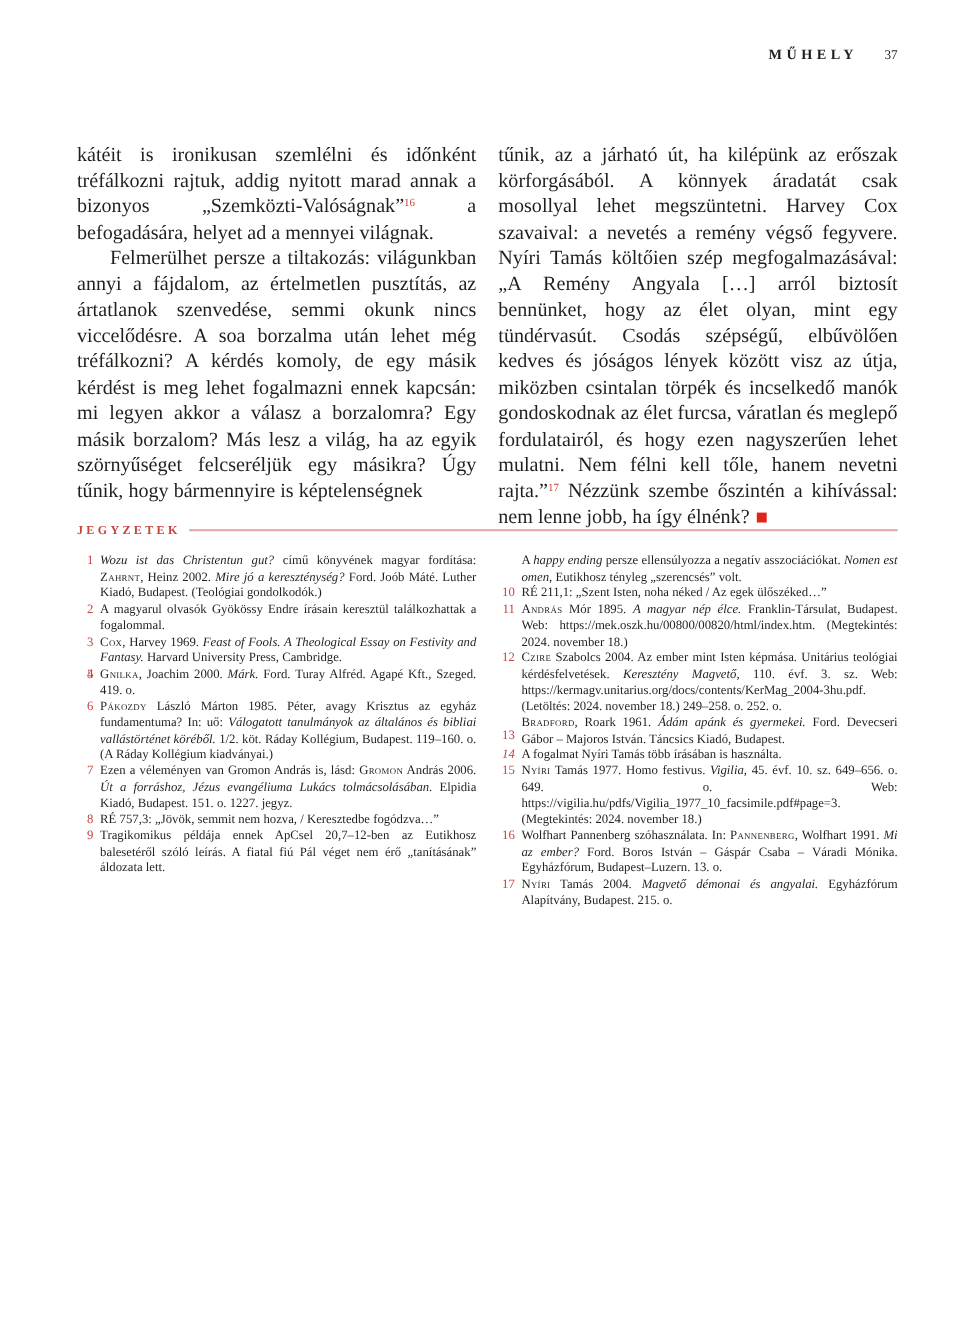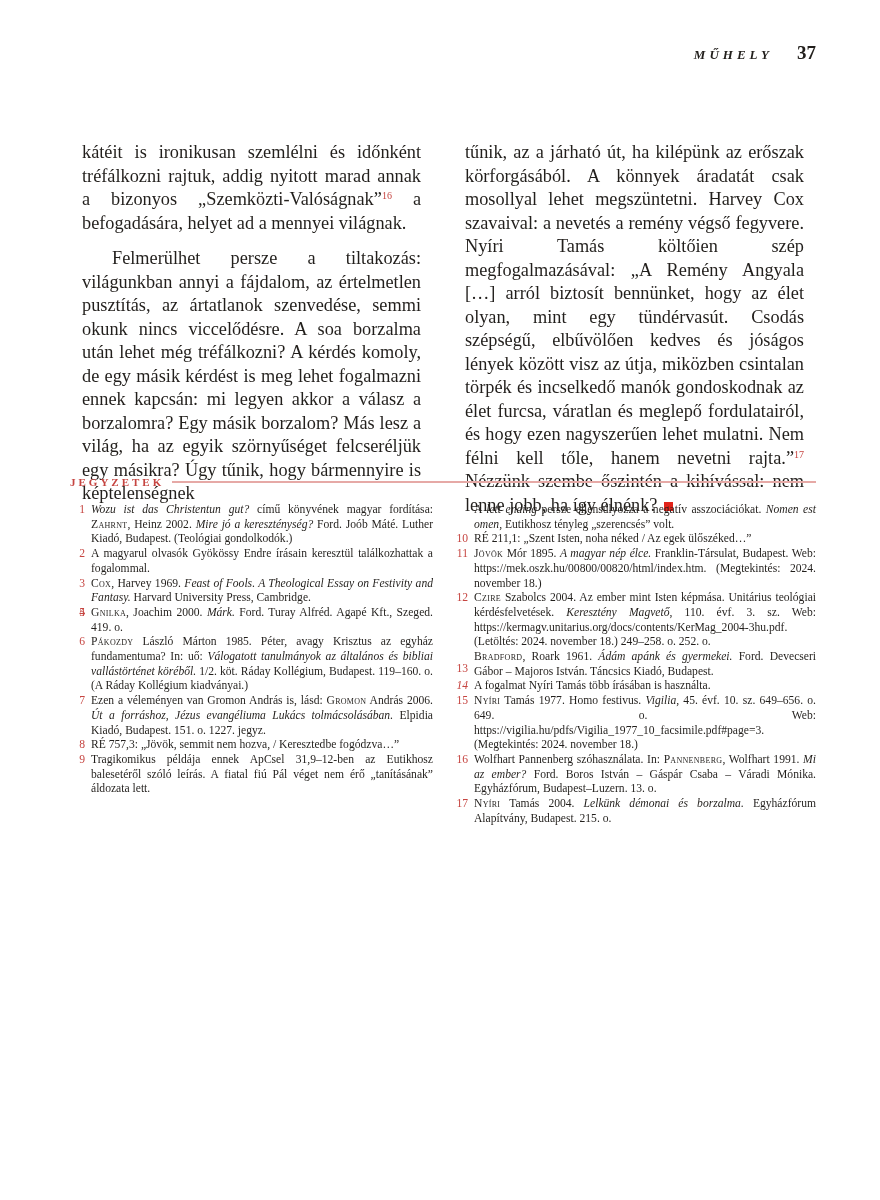--- a/index.html
+++ b/index.html
@@ -10,36 +10,36 @@
     font-family:"Liberation Serif", serif;
     color:#221f1c;
     overflow:hidden;
   }
   
   .running-head{
     position:absolute;top:42px;right:64px;
     display:flex;align-items:baseline;gap:24px;
   }
   .running-head .section{
-    font-style:italic;font-size:13px;letter-spacing:4px;font-weight:600;
+    font-size:13px;letter-spacing:4px;font-weight:600;
   }
-  .running-head .pagenum{font-size:19px;font-weight:bold;}
+  .running-head .pagenum{font-size:12px;}
 
   
   .article{
     position:absolute;top:129px;left:70px;width:746px;
     display:flex;gap:20px;
   }
   .col{
     width:363px;
     font-size:18.3px;line-height:23.5px;
     text-align:justify;
     hyphens:auto;
   }
-  .col p{margin:12px;}
+  .col p{margin:0;}
   .p-indent{text-indent:30px;}
   sup.ref{
     font-size:10px;line-height:0;vertical-align:6px;
     letter-spacing:0;
   }
   .end-square{
     display:inline-block;width:9px;height:9px;
     margin-left:7px;
   }
 
@@ -92,29 +92,29 @@
     <div class="notes-cols">
       <div class="ncol" id="notes-left">
           <div class="note"><span class="note-num" style="color: rgb(198, 69, 65);">1</span><span><span class="it">Wozu ist das Christentun gut?</span><span> című könyvének magyar fordítása: </span><span class="sc">Zahrnt</span><span>, Heinz 2002. </span><span class="it">Mire jó a kereszténység?</span><span> Ford. Joób Máté. Luther Kiadó, Budapest. (Teológiai gondolkodók.)</span></span></div>
           <div class="note"><span class="note-num" style="color: rgb(198, 69, 65);">2</span><span><span>A magyarul olvasók Gyökössy Endre írásain keresztül találkozhattak a fogalommal.</span></span></div>
           <div class="note"><span class="note-num" style="color: rgb(198, 69, 65);">3</span><span><span class="sc">Cox</span><span>, Harvey 1969. </span><span class="it">Feast of Fools. A Theological Essay on Festivity and Fantasy.</span><span> Harvard University Press, Cambridge.</span></span></div>
           <div class="note"><span class="note-num" style="color: rgb(198, 69, 65);">4</span></div>
           <div class="note"><span class="note-num" style="color: rgb(198, 69, 65);">5</span><span><span class="sc">Gnilka</span><span>, Joachim 2000. </span><span class="it">Márk.</span><span> Ford. Turay Alfréd. Agapé Kft., Szeged. 419. o.</span></span></div>
           <div class="note"><span class="note-num" style="color: rgb(198, 69, 65);">6</span><span><span class="sc">Pákozdy</span><span> László Márton 1985. Péter, avagy Krisztus az egyház fundamentuma? In: uő: </span><span class="it">Válogatott tanulmányok az általános és bibliai vallástörténet köréből.</span><span> 1/2. köt. Ráday Kollégium, Budapest. 119–160. o. (A Ráday Kollégium kiadványai.)</span></span></div>
           <div class="note"><span class="note-num" style="color: rgb(198, 69, 65);">7</span><span><span>Ezen a véleményen van Gromon András is, lásd: </span><span class="sc">Gromon</span><span> András 2006. </span><span class="it">Út a forráshoz, Jézus evangéliuma Lukács tolmácsolásában.</span><span> Elpidia Kiadó, Budapest. 151. o. 1227. jegyz.</span></span></div>
           <div class="note"><span class="note-num" style="color: rgb(198, 69, 65);">8</span><span><span>RÉ 757,3: „Jövök, semmit nem hozva, / Keresztedbe fogódzva…”</span></span></div>
-          <div class="note"><span class="note-num" style="color: rgb(198, 69, 65);">9</span><span><span>Tragikomikus példája ennek ApCsel 31,9–12-ben az Eutikhosz balesetéről szóló leírás. A fiatal fiú Pál véget nem érő „tanításának” áldozata lett.</span></span></div>
+          <div class="note"><span class="note-num" style="color: rgb(198, 69, 65);">9</span><span><span>Tragikomikus példája ennek ApCsel 20,7–12-ben az Eutikhosz balesetéről szóló leírás. A fiatal fiú Pál véget nem érő „tanításának” áldozata lett.</span></span></div>
         </div>
       <div class="ncol" id="notes-right">
-          <div class="note"><span class="note-num" style="color: rgb(198, 69, 65);"></span><span><span>A </span><span class="it">lett ending</span><span> persze ellensúlyozza a negatív asszociációkat. </span><span class="it">Nomen est omen</span><span>, Eutikhosz tényleg „szerencsés” volt.</span></span></div>
+          <div class="note"><span class="note-num" style="color: rgb(198, 69, 65);"></span><span><span>A </span><span class="it">happy ending</span><span> persze ellensúlyozza a negatív asszociációkat. </span><span class="it">Nomen est omen</span><span>, Eutikhosz tényleg „szerencsés” volt.</span></span></div>
           <div class="note"><span class="note-num" style="color: rgb(198, 69, 65);">10</span><span><span>RÉ 211,1: „Szent Isten, noha néked / Az egek ülőszéked…”</span></span></div>
-          <div class="note"><span class="note-num" style="color: rgb(198, 69, 65);">11</span><span><span class="sc">Jövök</span><span> Mór 1895. </span><span class="it">A magyar nép élce.</span><span> Franklin-Társulat, Budapest. Web: https://mek.oszk.hu/00800/00820/html/index.htm. (Megtekintés: 2024. november 18.)</span></span></div>
+          <div class="note"><span class="note-num" style="color: rgb(198, 69, 65);">11</span><span><span class="sc">András</span><span> Mór 1895. </span><span class="it">A magyar nép élce.</span><span> Franklin-Társulat, Budapest. Web: https://mek.oszk.hu/00800/00820/html/index.htm. (Megtekintés: 2024. november 18.)</span></span></div>
           <div class="note"><span class="note-num" style="color: rgb(198, 69, 65);">12</span><span><span class="sc">Czire</span><span> Szabolcs 2004. Az ember mint Isten képmása. Unitárius teológiai kérdésfelvetések. </span><span class="it">Keresztény Magvető</span><span>, 110. évf. 3. sz. Web: https://kermagv.unitarius.org/docs/contents/KerMag_2004-3hu.pdf. (Letöltés: 2024. november 18.) 249–258. o. 252. o.</span></span></div>
           <div class="note"><span class="note-num" style="color: rgb(198, 69, 65); margin-top: 12px;">13</span><span><span class="sc">Bradford</span><span>, Roark 1961. </span><span class="it">Ádám apánk és gyermekei.</span><span> Ford. Devecseri Gábor – Majoros István. Táncsics Kiadó, Budapest.</span></span></div>
           <div class="note"><span class="note-num" style="color: rgb(198, 69, 65); font-style: italic;">14</span><span><span>A fogalmat Nyíri Tamás több írásában is használta.</span></span></div>
           <div class="note"><span class="note-num" style="color: rgb(198, 69, 65);">15</span><span><span class="sc">Nyíri</span><span> Tamás 1977. Homo festivus. </span><span class="it">Vigilia</span><span>, 45. évf. 10. sz. 649–656. o. 649. o. Web: https://vigilia.hu/pdfs/Vigilia_1977_10_facsimile.pdf#page=3. (Megtekintés: 2024. november 18.)</span></span></div>
           <div class="note"><span class="note-num" style="color: rgb(198, 69, 65);">16</span><span><span>Wolfhart Pannenberg szóhasználata. In: </span><span class="sc">Pannenberg</span><span>, Wolfhart 1991. </span><span class="it">Mi az ember?</span><span> Ford. Boros István – Gáspár Csaba – Váradi Mónika. Egyházfórum, Budapest–Luzern. 13. o.</span></span></div>
-          <div class="note"><span class="note-num" style="color: rgb(198, 69, 65);">17</span><span><span class="sc">Nyíri</span><span> Tamás 2004. </span><span class="it">Lelkünk démonai és borzalma.</span><span> Egyházfórum Alapítvány, Budapest. 215. o.</span></span></div>
+          <div class="note"><span class="note-num" style="color: rgb(198, 69, 65);">17</span><span><span class="sc">Nyíri</span><span> Tamás 2004. </span><span class="it">Magvető démonai és angyalai.</span><span> Egyházfórum Alapítvány, Budapest. 215. o.</span></span></div>
         </div>
     </div>
   </div>
 
 </div>
 
 </body></html>

